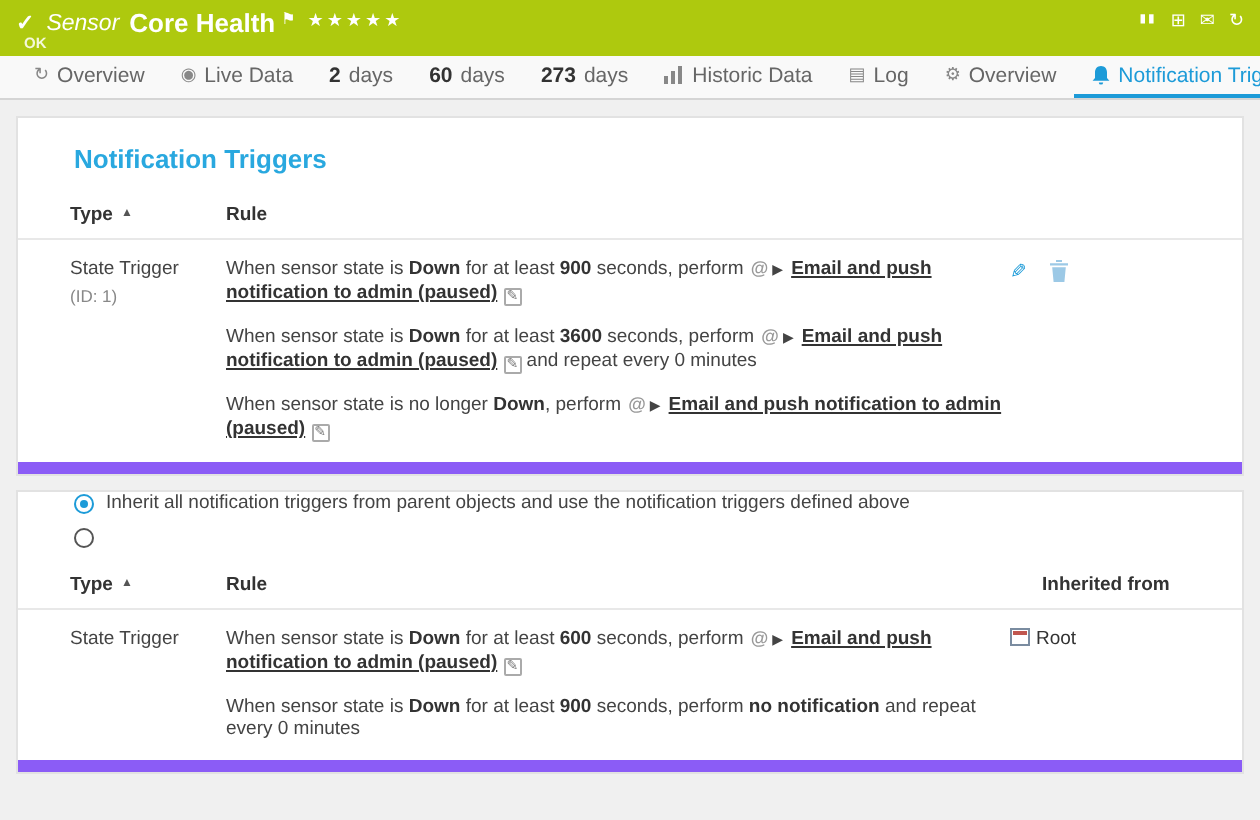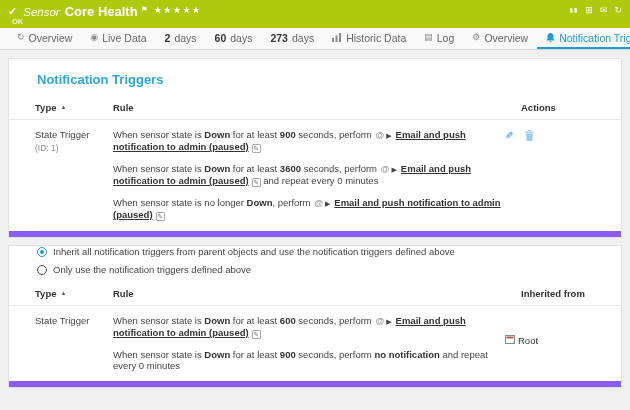--- a/index.html
+++ b/index.html
@@ -55,21 +55,21 @@
 
   .actions { display:flex; gap:12px; align-items:flex-start; padding-top:1px; }
   .act-edit { color:#1d9bd8; font-size:10px; cursor:pointer; display:inline-block; transform:scaleX(-1); }
   .act-del { cursor:pointer; }
 
   .radio-row { display:flex; align-items:center; margin:0 0 7px 28px; font-size:9.5px; color:#444; cursor:pointer; }
   .radio { width:10px; height:10px; border:1px solid #555; border-radius:50%; margin-right:6px; position:relative; flex:none; }
   .radio.sel { border-color:#1d9bd8; }
   .radio.sel::after { content:""; position:absolute; left:2px; top:2px; right:2px; bottom:2px; border-radius:50%; background:#1d9bd8; }
 
-  .root-cell { display:flex; align-items:flex-start; gap:3px; color:#333;margin-top:20px; }
+  .root-cell { display:flex; align-items:flex-start; gap:3px; color:#333; }
   .root-cell a { color:#333; text-decoration:none; cursor:pointer; }
 </style>
 </head>
 <body>
 
 <header class="appbar">
   <div class="line1">
     <span class="check">✓</span>
     <span class="kind">Sensor</span>
     <span class="title">Core Health</span>
@@ -135,21 +135,20 @@
 
 <main class="content">
 
   <section class="panel">
     <h2>Notification Triggers</h2>
     <div class="thead">
       <div class="col-type">
         <span>Type</span><span class="sort">▲</span>
       </div>
       <div class="col-rule">Rule</div>
-      <div class="col-right">Actions</div>
     </div>
     <div class="trow">
       <div class="col-type">
         <div>State Trigger</div>
         <div class="tid">(ID: 1)</div>
       </div>
       <div class="col-rule">
         <div class="rule-line"><span>When sensor state is </span><span class="bold">Down</span><span> for at least </span><span class="bold">900</span><span> seconds, perform </span><span class="ric ric-at">@</span><span class="ric ric-play">▶</span><span class="rule-link">Email and push notification to admin (paused)</span><span class="ric ric-edit">✎</span></div>
         <div class="rule-line"><span>When sensor state is </span><span class="bold">Down</span><span> for at least </span><span class="bold">3600</span><span> seconds, perform </span><span class="ric ric-at">@</span><span class="ric ric-play">▶</span><span class="rule-link">Email and push notification to admin (paused)</span><span class="ric ric-edit">✎</span><span> and repeat every 0 minutes</span></div>
         <div class="rule-line"><span>When sensor state is no longer </span><span class="bold">Down</span><span>, perform </span><span class="ric ric-at">@</span><span class="ric ric-play">▶</span><span class="rule-link">Email and push notification to admin (paused)</span><span class="ric ric-edit">✎</span></div>
@@ -165,21 +164,20 @@
     </div>
   </section>
 
   <section class="panel">
     <div class="radio-row">
       <span class="radio sel"></span>
       <span>Inherit all notification triggers from parent objects and use the notification triggers defined above</span>
     </div>
     <div class="radio-row">
       <span class="radio"></span>
-      <span>Only use the notification triggers defined above</span>
     </div>
     <div class="thead">
       <div class="col-type">
         <span>Type</span><span class="sort">▲</span>
       </div>
       <div class="col-rule">Rule</div>
       <div class="col-right">Inherited from</div>
     </div>
     <div class="trow">
       <div class="col-type">

